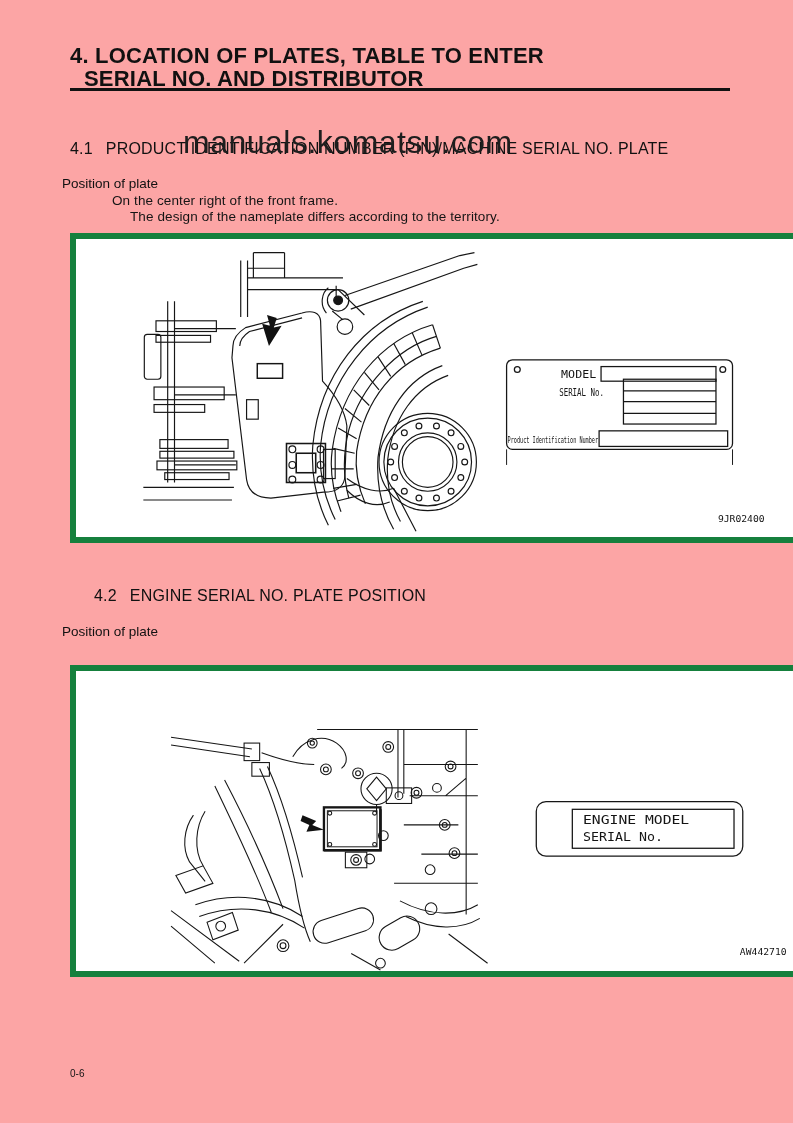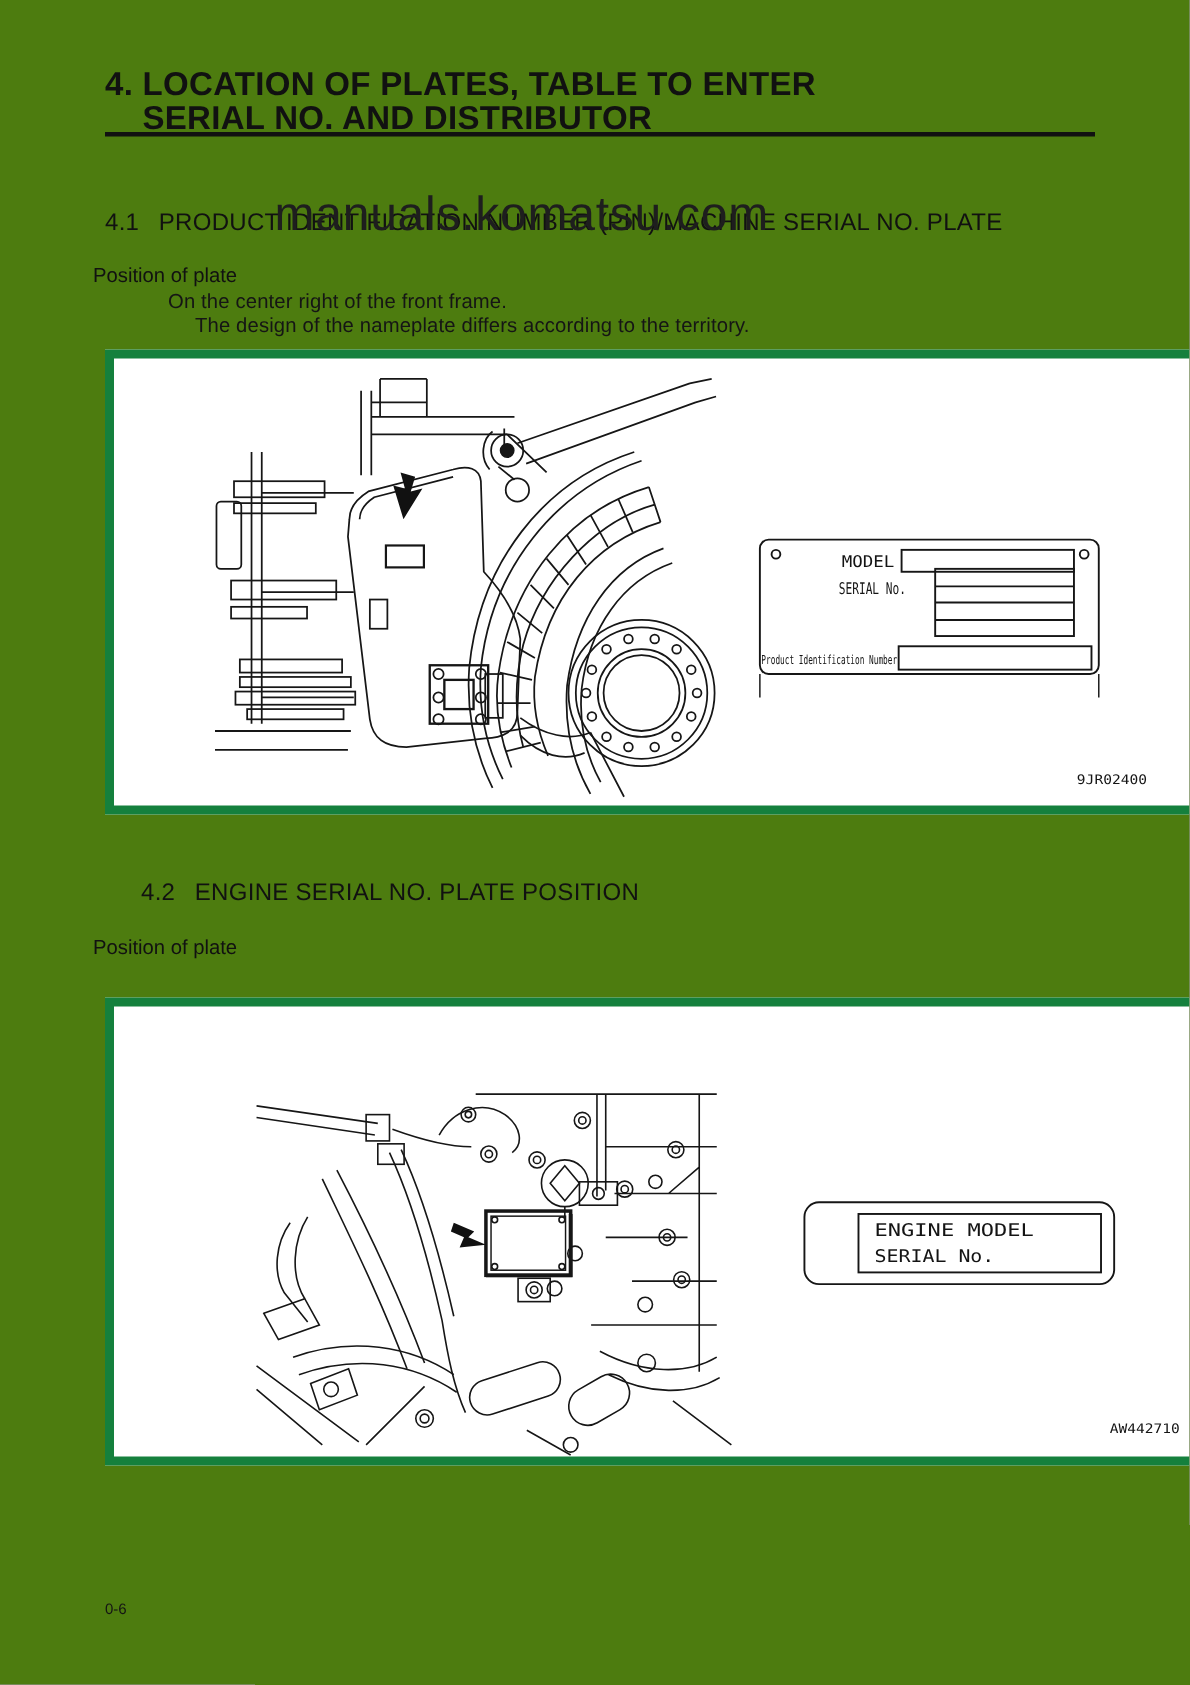--- a/index.html
+++ b/index.html
@@ -1,31 +1,31 @@
 <!DOCTYPE html>
 <html><head>
 <meta charset="utf-8">
 <style>
   html,body{margin:0;padding:0;background:#9a9a9a;}
   .page{
     position:relative;
     width:793px;height:1123px;
     margin:0 auto;
-    background:#4d7c0f;
+    background:#fca5a5;
     font-family:"Liberation Sans", sans-serif;
     color:#141414;
     overflow:hidden;
   }
   .abs{position:absolute;}
   .chapter-title{
     left:70px;top:44px;
     font-size:22px;font-weight:bold;line-height:23px;letter-spacing:0.2px;
     color:#111;
   }
-  .chapter-title .l2{margin-left:25px;display:block;}
+  .chapter-title .l2{margin-left:14px;display:block;}
   .header-rule{
     left:70px;top:88px;width:660px;height:3px;background:#111;
   }
   .watermark{
     left:183px;top:124px;
     font-size:32px;letter-spacing:0.5px;color:#1e1e1e;
     z-index:6;white-space:nowrap;
   }
   .sec-title{
     left:70px;font-size:16px;font-weight:normal;letter-spacing:0.2px;color:#111;

